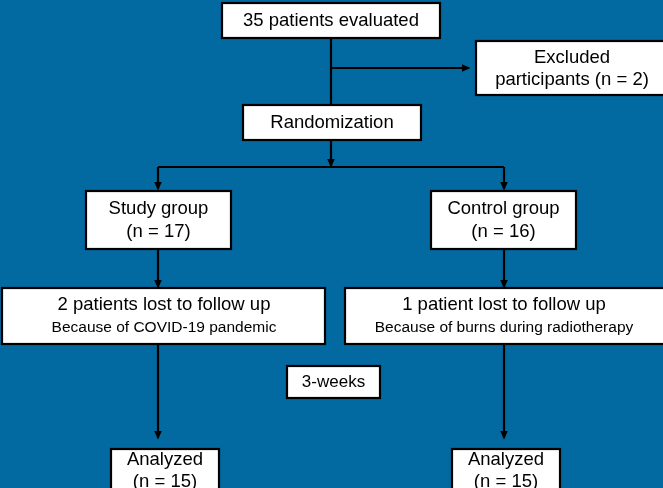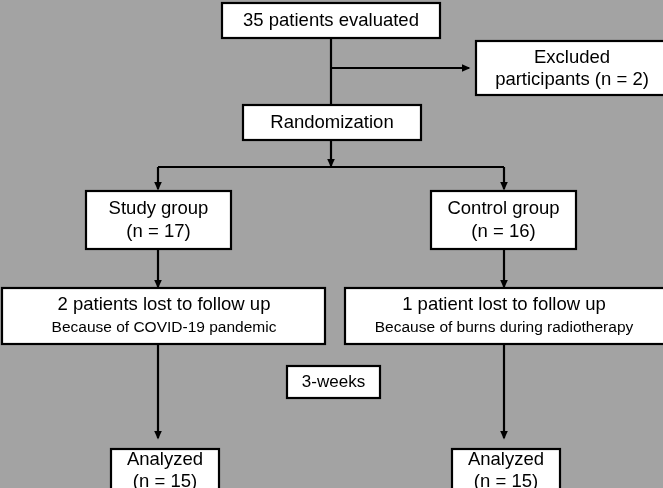--- a/index.html
+++ b/index.html
@@ -4,21 +4,21 @@
 <style>
   html, body {
     margin: 0;
     padding: 0;
     background: #ffffff;
   }
   #flowchart-root {
     position: relative;
     width: 663px;
     height: 488px;
-    background: #a3a3a3;
+    background: #0369a1;
     overflow: hidden;
     font-family: "Liberation Sans", sans-serif;
   }
   svg.canvas {
     position: absolute;
     top: 0;
     left: 0;
     width: 663px;
     height: 488px;
     display: block;

